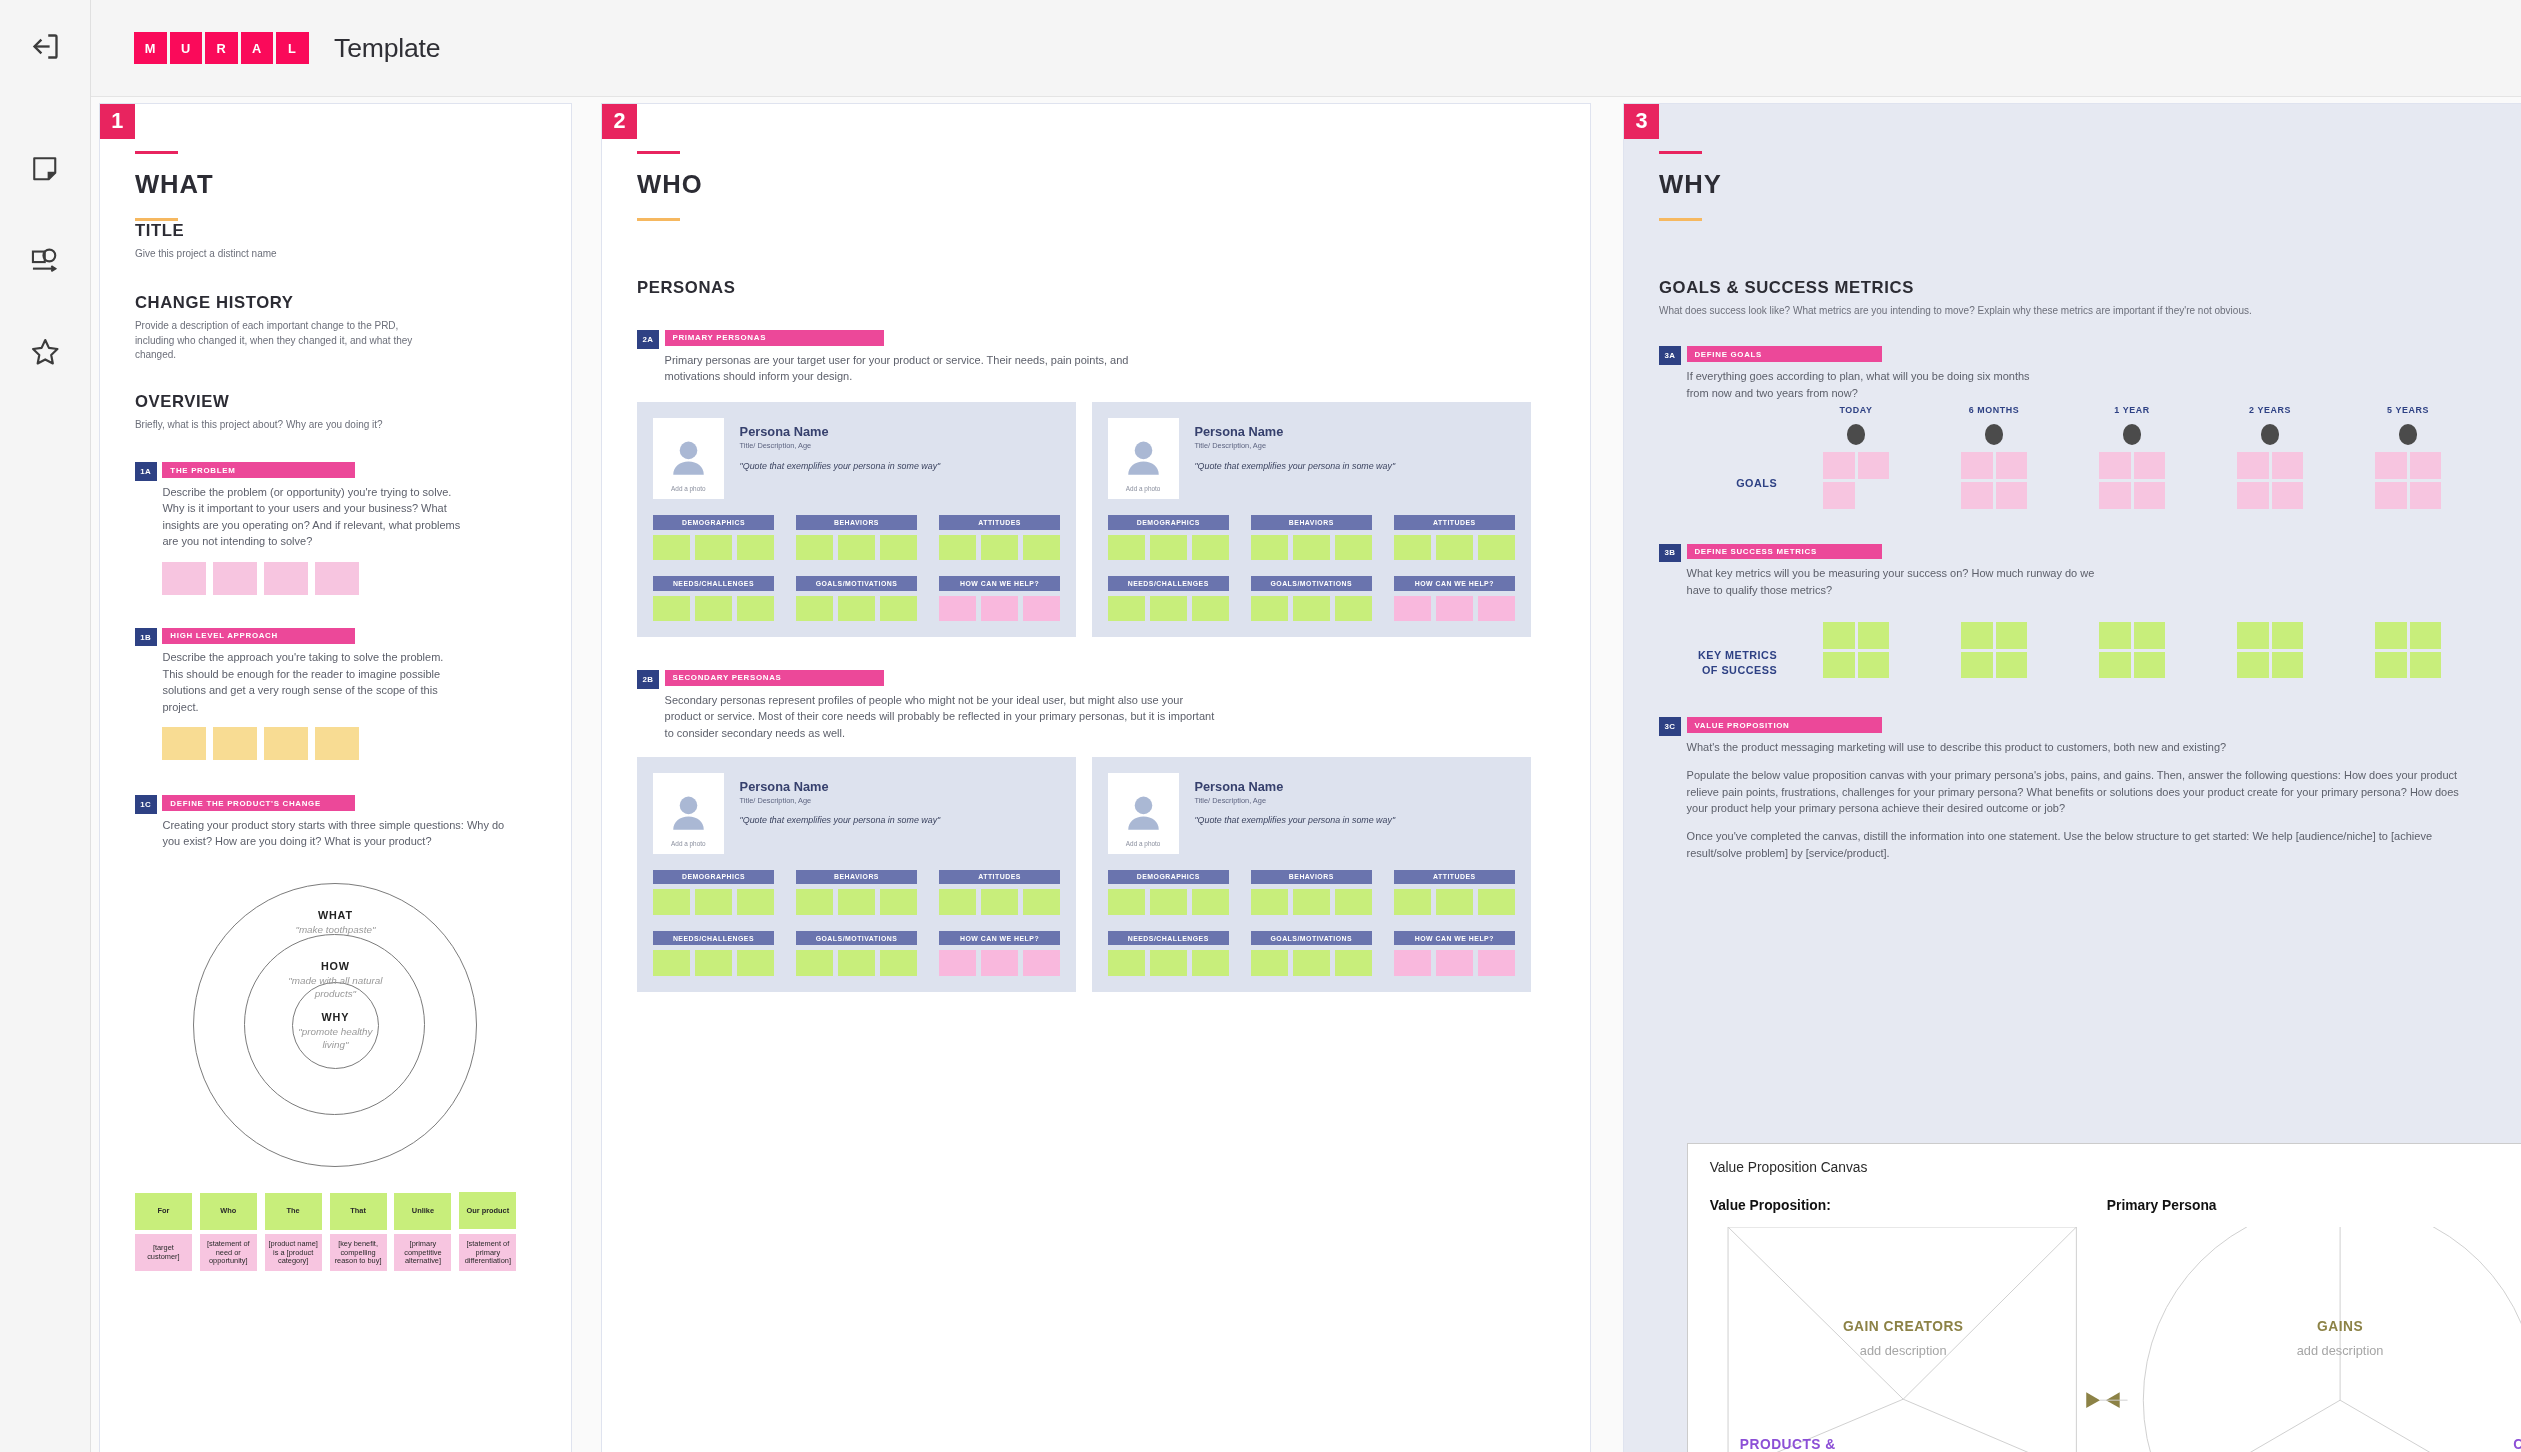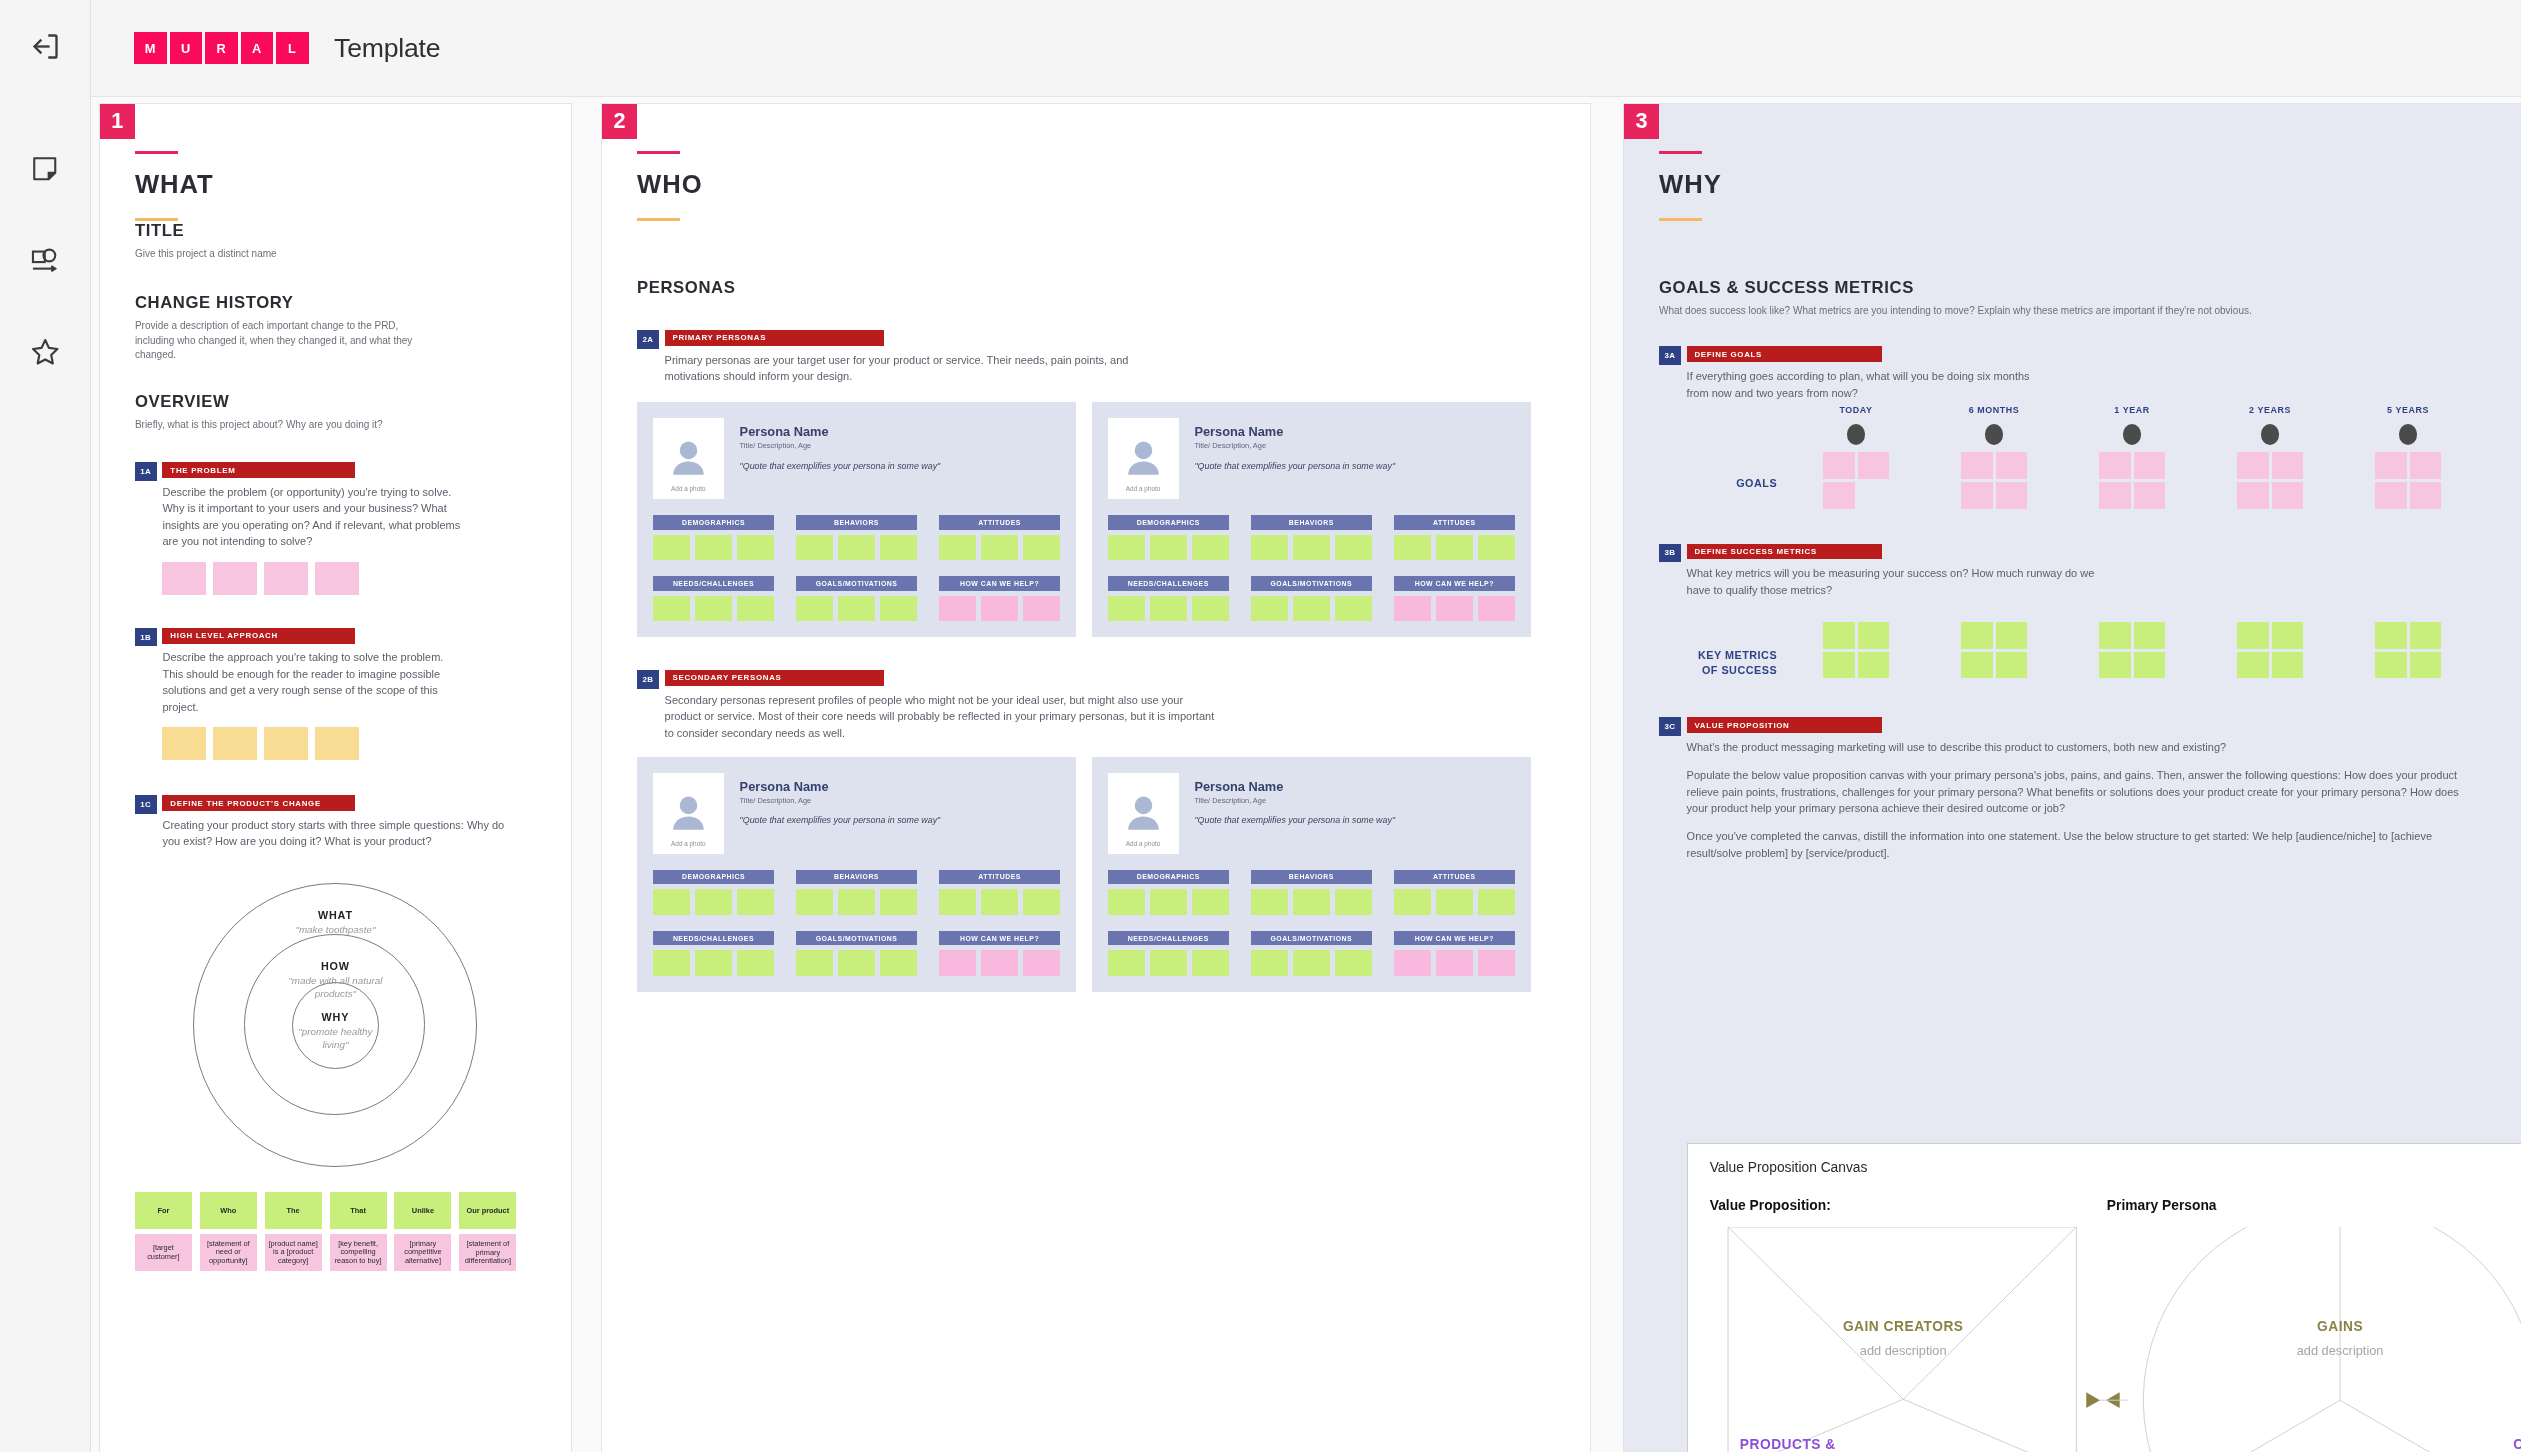--- a/index.html
+++ b/index.html
@@ -63,21 +63,21 @@
   .sec-title { font-size: 16.7px; font-weight: bold; color: #2c2c34; letter-spacing: 0.6px; }
   .sec-sub { font-size: 10px; color: #6c6f7a; line-height: 1.45; margin-top: 5.9px; }
 
   .step { display: flex; align-items: flex-start; gap: 5.9px; }
   .step-badge {
     min-width: 21.7px; height: 18.7px; background: #2e4184; color: #fff;
     font-size: 7.9px; font-weight: bold; display: flex; align-items: center;
     justify-content: center; letter-spacing: 0.4px; flex: none;
   }
   .step-bar {
-    height: 15.8px; background: #b91c1c; color: #fff; font-size: 7.9px; font-weight: bold;
+    height: 15.8px; background: #ec4899; color: #fff; font-size: 7.9px; font-weight: bold;
     letter-spacing: 0.7px; display: flex; align-items: center; padding-left: 7.9px;
   }
   .step-text { font-size: 11px; color: #5d606b; line-height: 1.5; margin-top: 5.9px; }
 
   .notes { display: flex; gap: 6.9px; }
   .note { width: 44px; height: 33px; }
   .pink { background: #f7c5e0; }
   .yellow { background: #f8dc93; }
   .green { background: #c8ee7b; }
   .pinkdark { background: #f9b8dd; }
@@ -86,21 +86,21 @@
   .golden { position: relative; width: 284px; height: 284px; margin: 0 auto; }
   .ring { position: absolute; border: 1px solid #7b7b7b; border-radius: 50%; }
   .r1 { left:0; top:0; width:284px; height:284px; }
   .r2 { left:51px; top:51px; width:181px; height:181px; }
   .r3 { left:99px; top:99px; width:87px; height:87px; }
   .ring-lbl { position: absolute; width: 100%; text-align: center; }
   .ring-lbl b { font-size: 10.8px; color: #222; letter-spacing: 0.8px; }
   .ring-lbl i { display:block; font-size: 9.9px; color: #9a9a9a; font-style: italic; line-height: 1.35; }
 
   
-  .posrow { display: flex; gap: 7.9px; }
+  .posrow { display: flex; gap: 7.9px; align-items: flex-end; }
   .poscol { width: 57px; }
   .poscell {
     height: 37px; font-size: 7.4px; color: #2a2a2a; display: flex;
     align-items: center; justify-content: center; text-align: center; padding: 2px;
     line-height: 1.2;
   }
   .poscell.g { background: #c8ee7b; font-weight: bold; }
   .poscell.p { background: #f7c5e0; }
 
   

